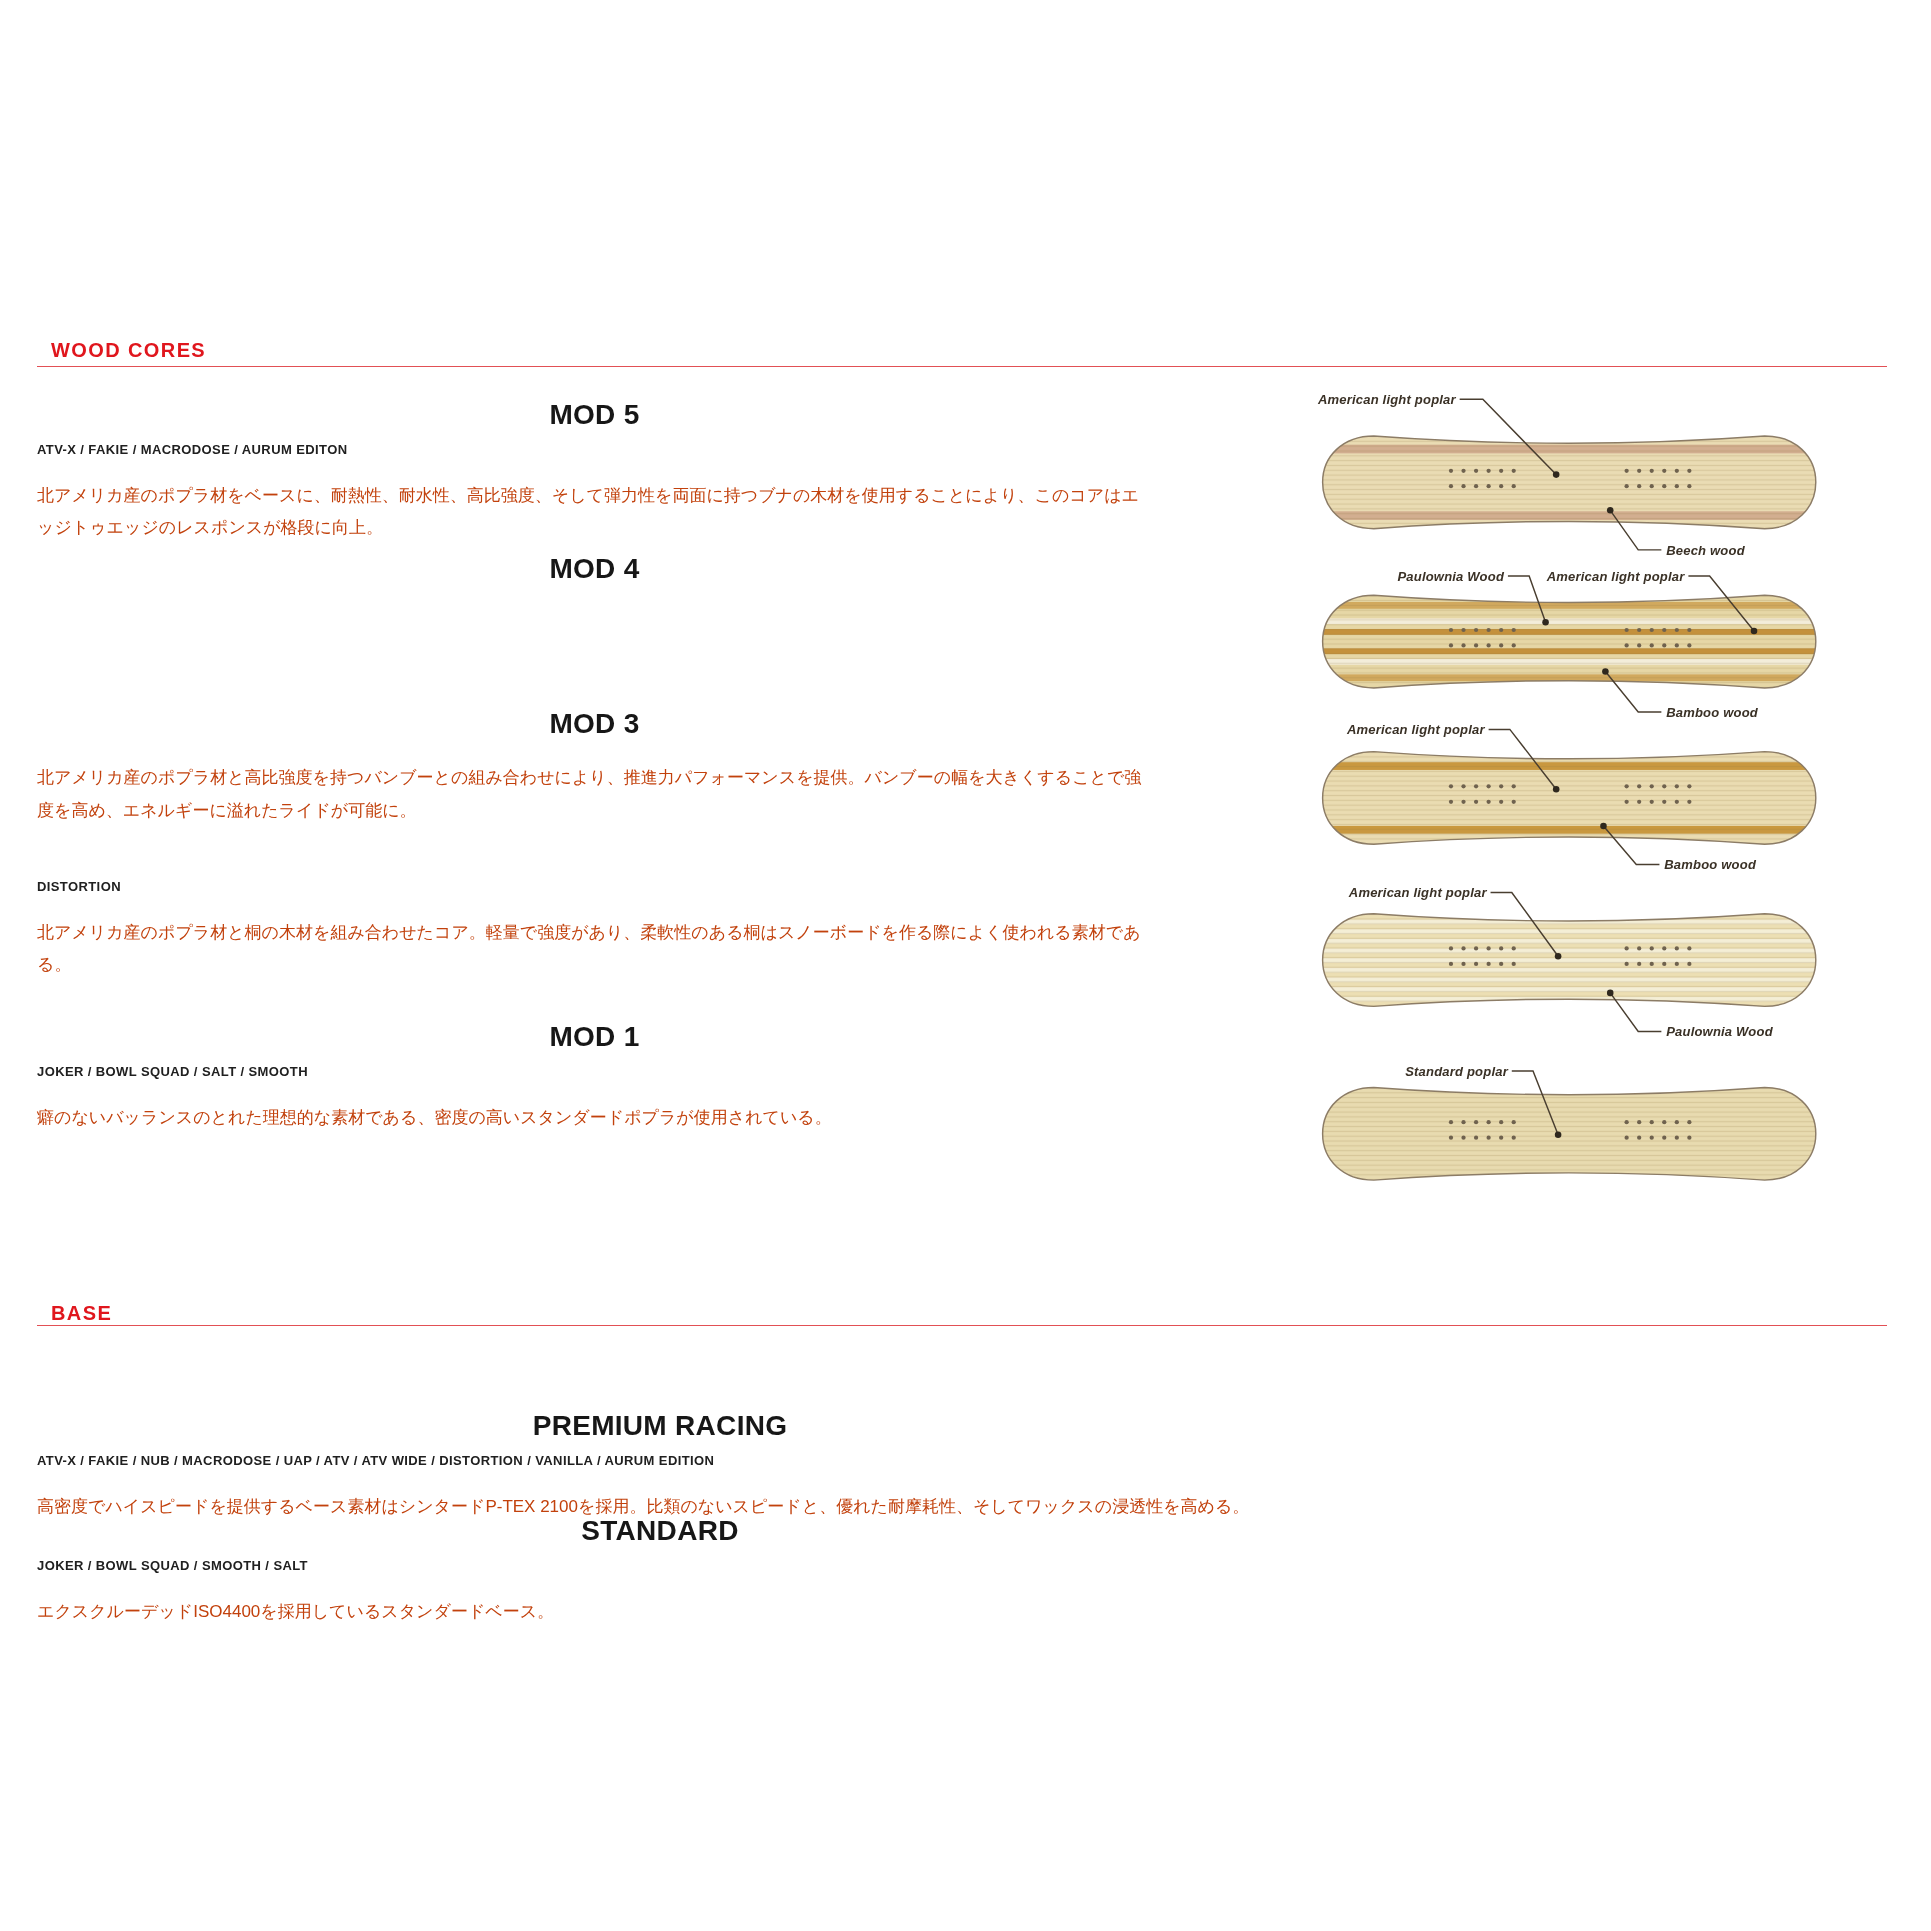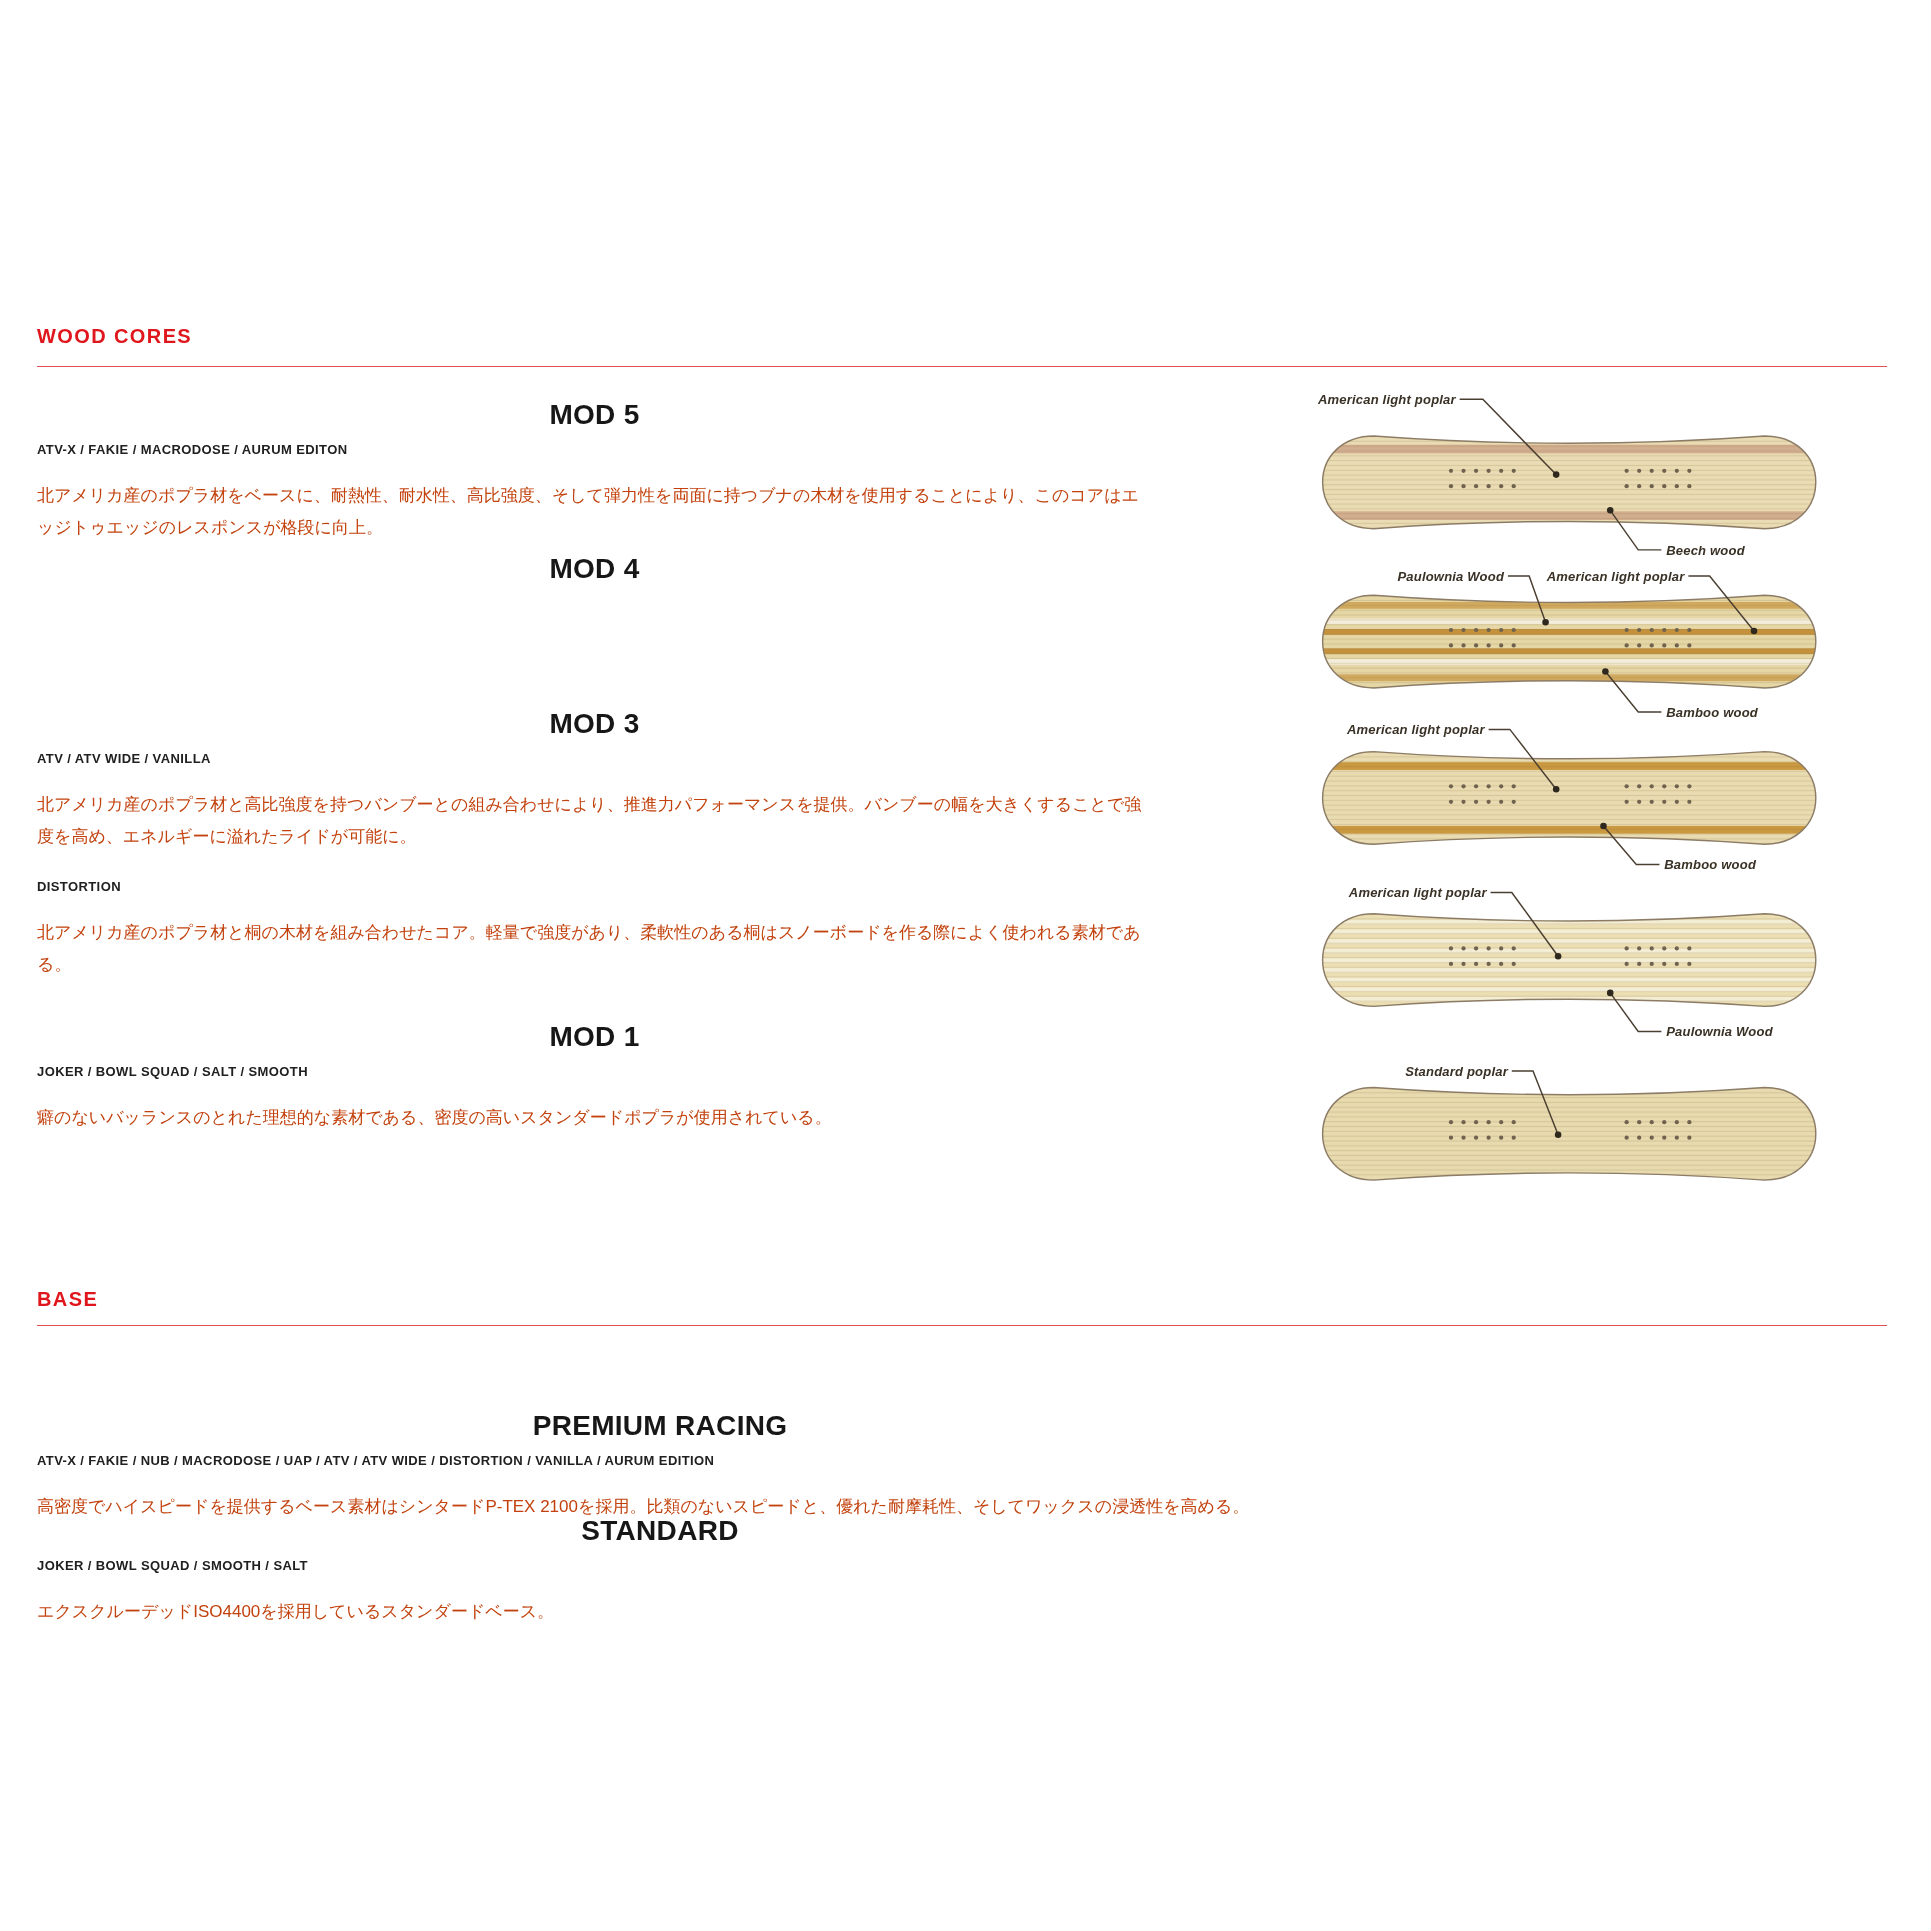--- a/index.html
+++ b/index.html
@@ -2,21 +2,21 @@
 <html><head>
 <meta charset="utf-8">
 <style>
   html,body{margin:0;padding:0;}
   body{
     width:1931px;height:1931px;background:#ffffff;position:relative;
     font-family:"Liberation Sans","DejaVu Sans",sans-serif;
     -webkit-font-smoothing:antialiased;
   }
   .red-heading{
-    position:absolute;left:37px;margin:0;
+    position:absolute;left:37px;margin:14px;
     color:#e0161d;font-size:20px;font-weight:bold;letter-spacing:1.4px;
   }
   .rule{
     position:absolute;left:37px;width:1850px;height:0;
     border-top:1.9px solid #e25055;
   }
   .sec{position:absolute;left:37px;width:1115px;}
   .sec.wide{width:1246px;}
   .sec h3{margin:0;font-size:28px;font-weight:bold;color:#171717;letter-spacing:0.3px;line-height:1;text-align:center;}
   .sec h4{margin:13.5px 0 0;font-size:13px;font-weight:bold;color:#202020;letter-spacing:0.4px;line-height:1;white-space:nowrap;}
@@ -39,21 +39,20 @@
   <h4>ATV-X / FAKIE / MACRODOSE / AURUM EDITON</h4>
   <p>北アメリカ産のポプラ材をベースに、耐熱性、耐水性、高比強度、そして弾力性を両面に持つブナの木材を使用することにより、このコアはエッジトゥエッジのレスポンスが格段に向上。</p>
 </section>
 
 <section class="sec" style="top:555px">
   <h3>MOD 4</h3>
 </section>
 
 <section class="sec" style="top:710px">
   <h3>MOD 3</h3>
-  <h4>ATV / ATV WIDE / VANILLA</h4>
   <p>北アメリカ産のポプラ材と高比強度を持つバンブーとの組み合わせにより、推進力パフォーマンスを提供。バンブーの幅を大きくすることで強度を高め、エネルギーに溢れたライドが可能に。</p>
 </section>
 
 <section class="sec" style="top:866px">
   <h4>DISTORTION</h4>
   <p>北アメリカ産のポプラ材と桐の木材を組み合わせたコア。軽量で強度があり、柔軟性のある桐はスノーボードを作る際によく使われる素材である。</p>
 </section>
 
 <section class="sec" style="top:1023px">
   <h3>MOD 1</h3>

